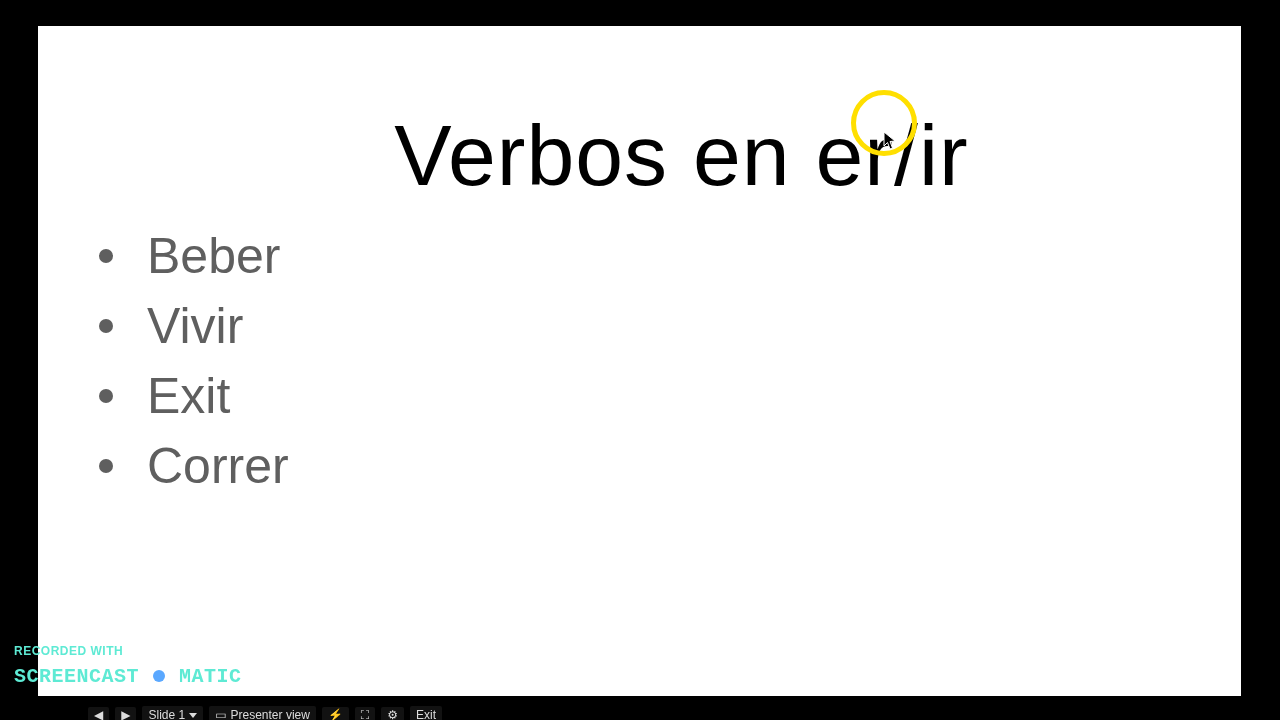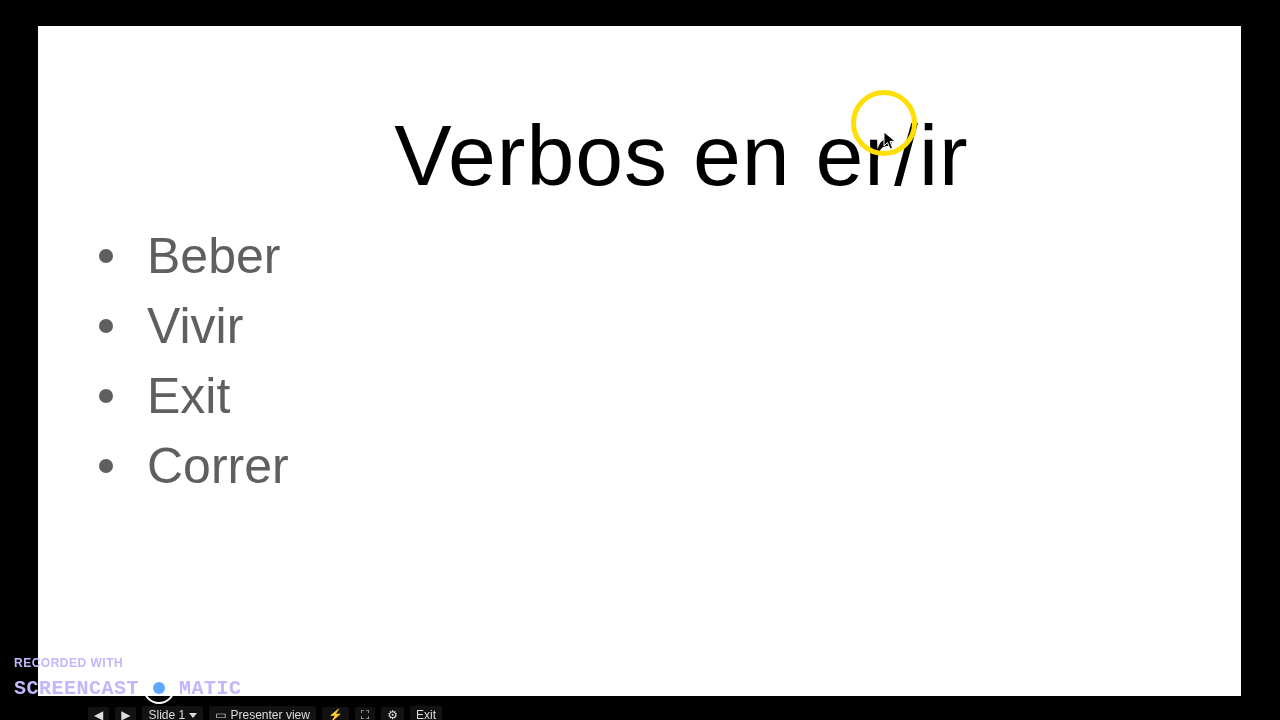--- a/index.html
+++ b/index.html
@@ -77,22 +77,22 @@
   .cursor-arrow {
     position: absolute;
     left: 845px;
     top: 105px;
     pointer-events: none;
   }
   
   .watermark {
     position: absolute;
     left: 14px;
-    bottom: 16px;
-    color: #c4b5fd;
+    bottom: 28px;
+    color: #5eead4;
     font-family: Arial, sans-serif;
     pointer-events: none;
   }
   .watermark .line1 {
     font-size: 12px;
     font-weight: 700;
     letter-spacing: 0.5px;
   }
   .watermark .line2 {
     display: flex;

